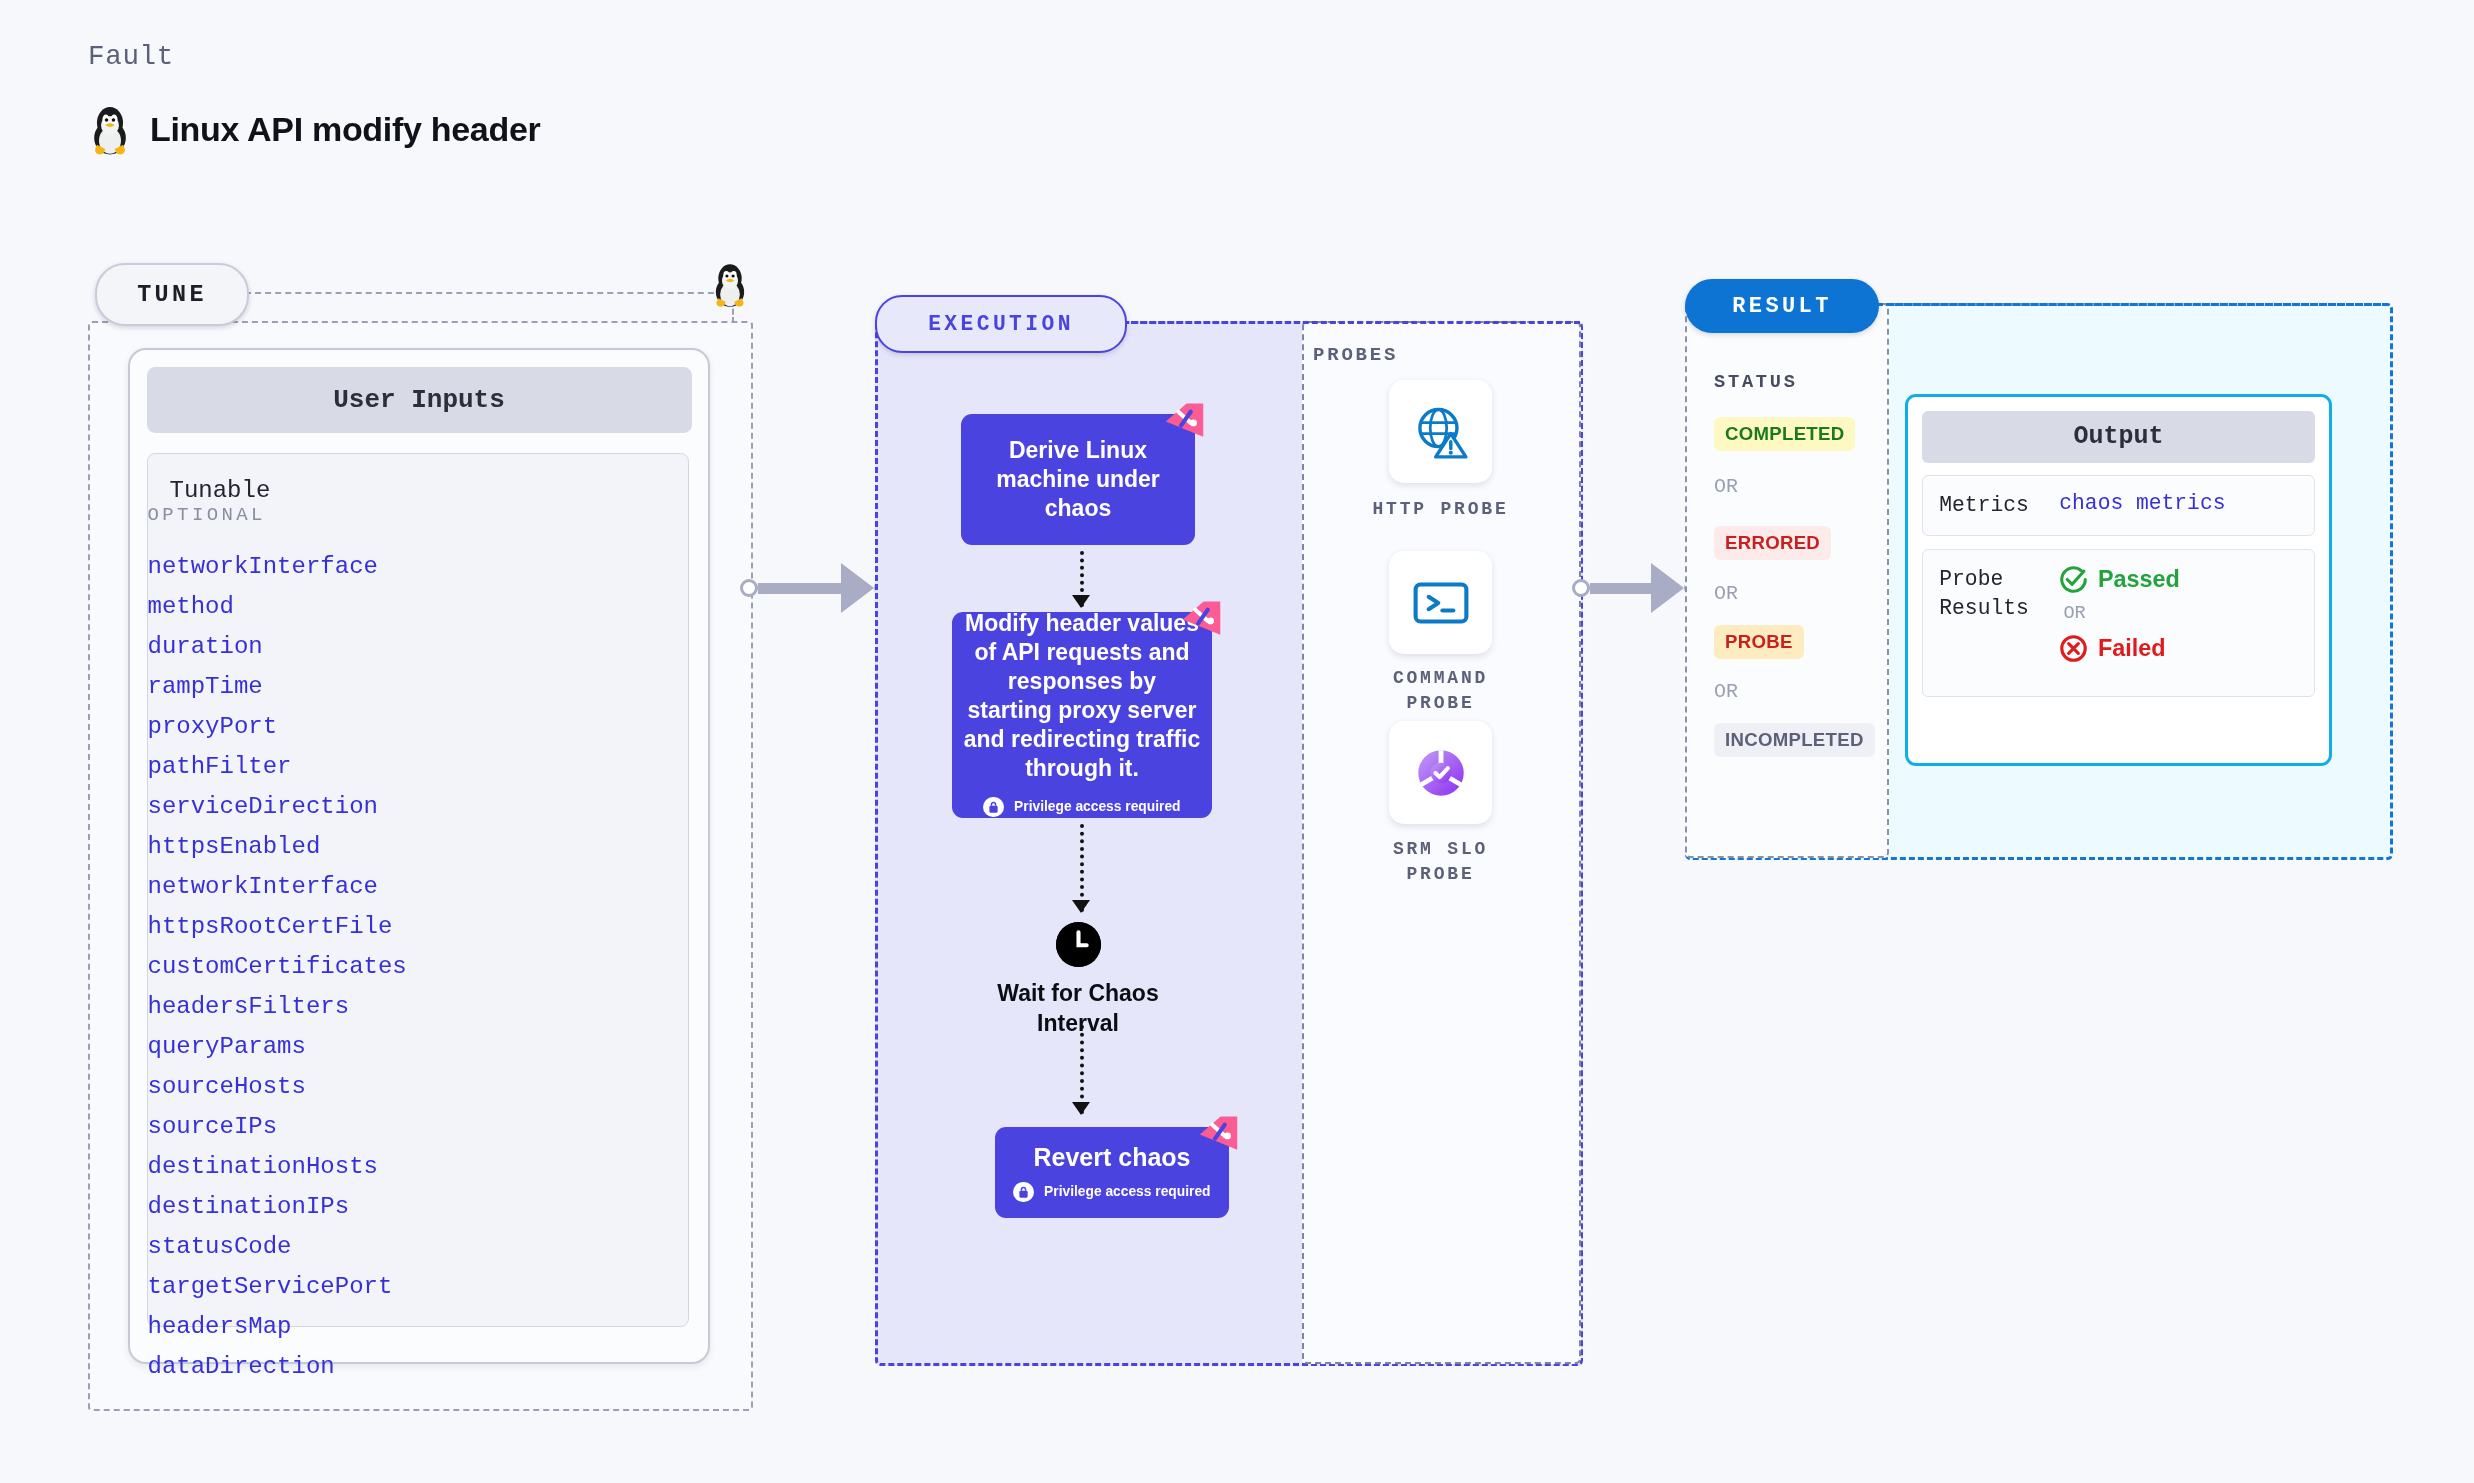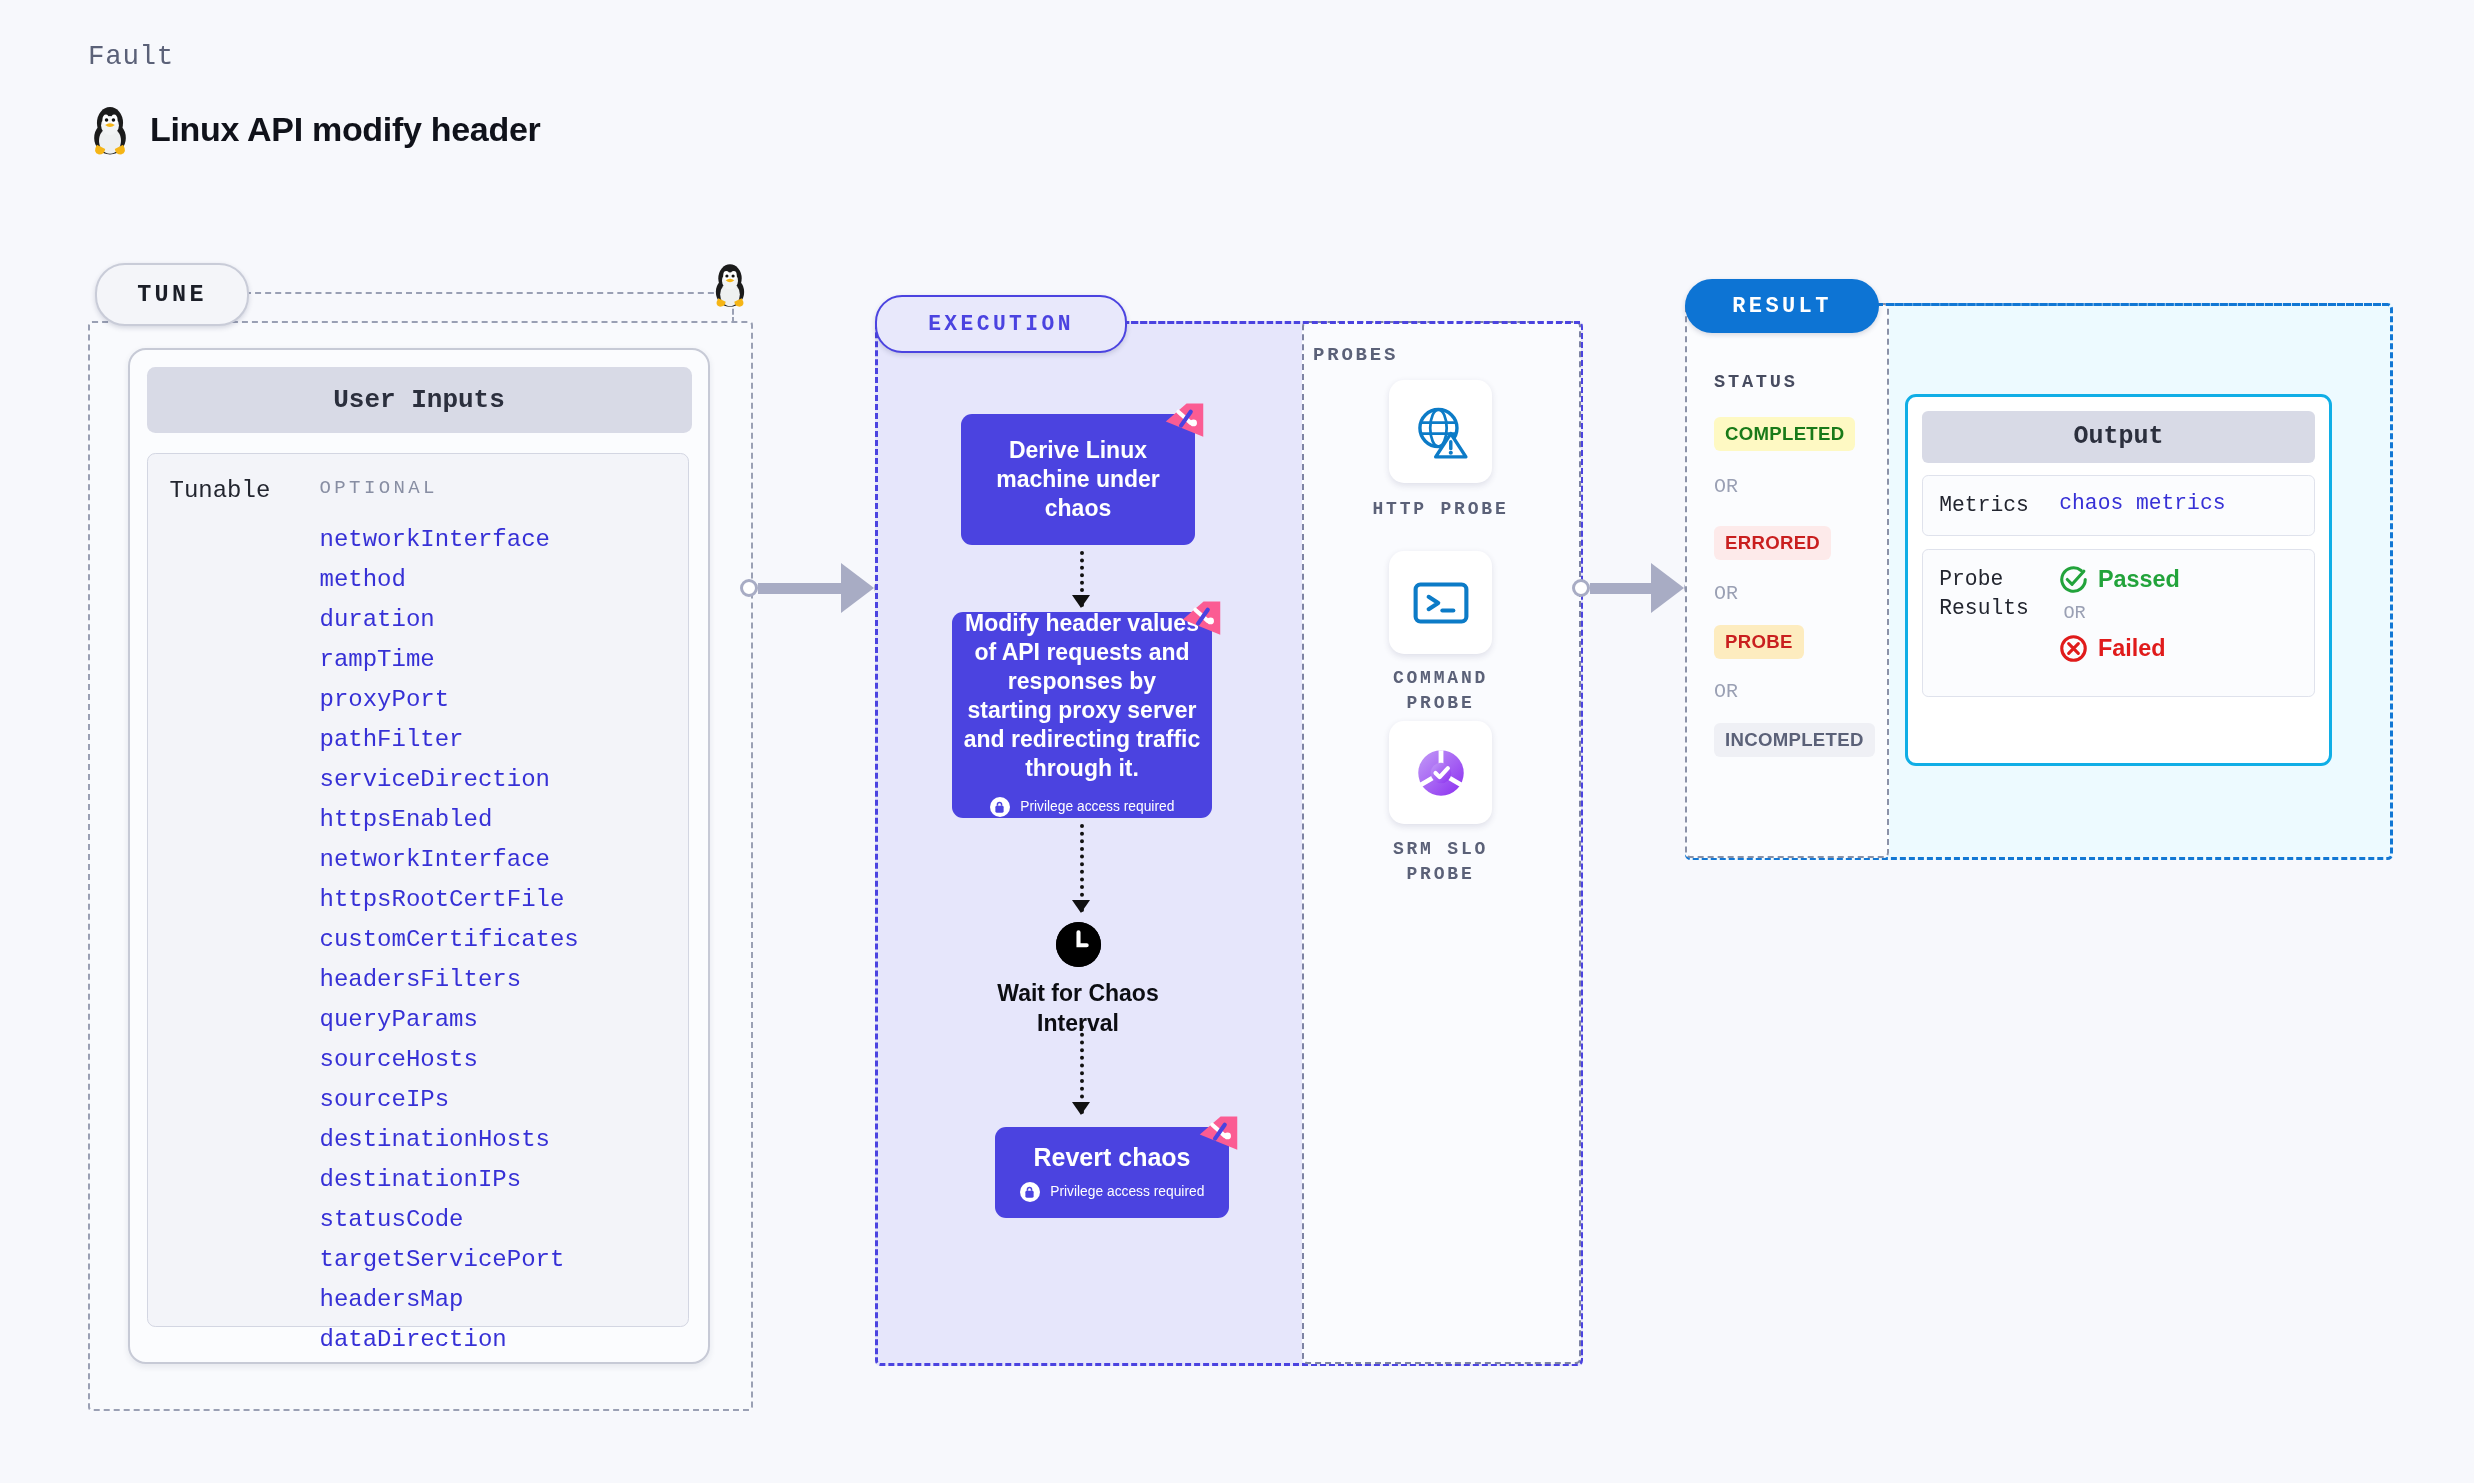--- a/index.html
+++ b/index.html
@@ -47,21 +47,21 @@
   }
   #user-inputs-head{
     position:absolute;left:16.5px;top:16.5px;width:545px;height:66px;
     background:#d8dae6;border-radius:8.3px;
     display:flex;align-items:center;justify-content:center;
     font-family:"Liberation Mono", monospace;font-size:26px;font-weight:700;color:#2b2f3d;
   }
   #tunable-box{
     position:absolute;left:16.5px;top:103px;width:542px;height:874px;
     background:#f3f4f9;border:1.4px solid #d3d6e2;border-radius:8.3px;
-    display:flex;padding-top:23.4px;box-sizing:border-box;
+    display:flex;padding-top:23.4px;box-sizing:border-box;flex-direction:column;
   }
   #tunable-label{
     width:172px;padding-left:22px;box-sizing:border-box;
     font-family:"Liberation Mono", monospace;font-size:24px;color:#22252f;
   }
   #optional-col{flex:1;}
   #optional-head{
     font-family:"Liberation Mono", monospace;font-size:19px;color:#888ea3;
     letter-spacing:3.4px;margin-bottom:20.6px;
   }
@@ -89,21 +89,21 @@
   }
 
   .flow-node{
     position:absolute;background:#4b43e0;border-radius:11px;color:#fff;
     display:flex;flex-direction:column;align-items:center;justify-content:center;
     text-align:center;font-weight:700;box-sizing:border-box;
   }
   .corner-flag{position:absolute;right:-11px;top:-12.4px;width:43px;height:39px;}
   .priv{
     display:flex;align-items:center;gap:10px;margin-top:9.6px;
-    font-size:13.8px;font-weight:400;color:#fff;
+    font-size:13.8px;font-weight:700;color:#fff;
   }
   .lock-dot{
     width:20.6px;height:20.6px;border-radius:50%;background:#fff;
     display:flex;align-items:center;justify-content:center;
   }
 
   #node-derive{left:961px;top:414px;width:234px;height:131px;font-size:23px;line-height:29px;padding:0 12.4px;}
   #node-modify{left:952px;top:612px;width:260px;height:206px;font-size:23px;line-height:29px;padding:0 11px;}
   #node-revert{left:961px;top:1127px;width:234px;height:91px;font-size:25px;margin-left:34px;}
 

